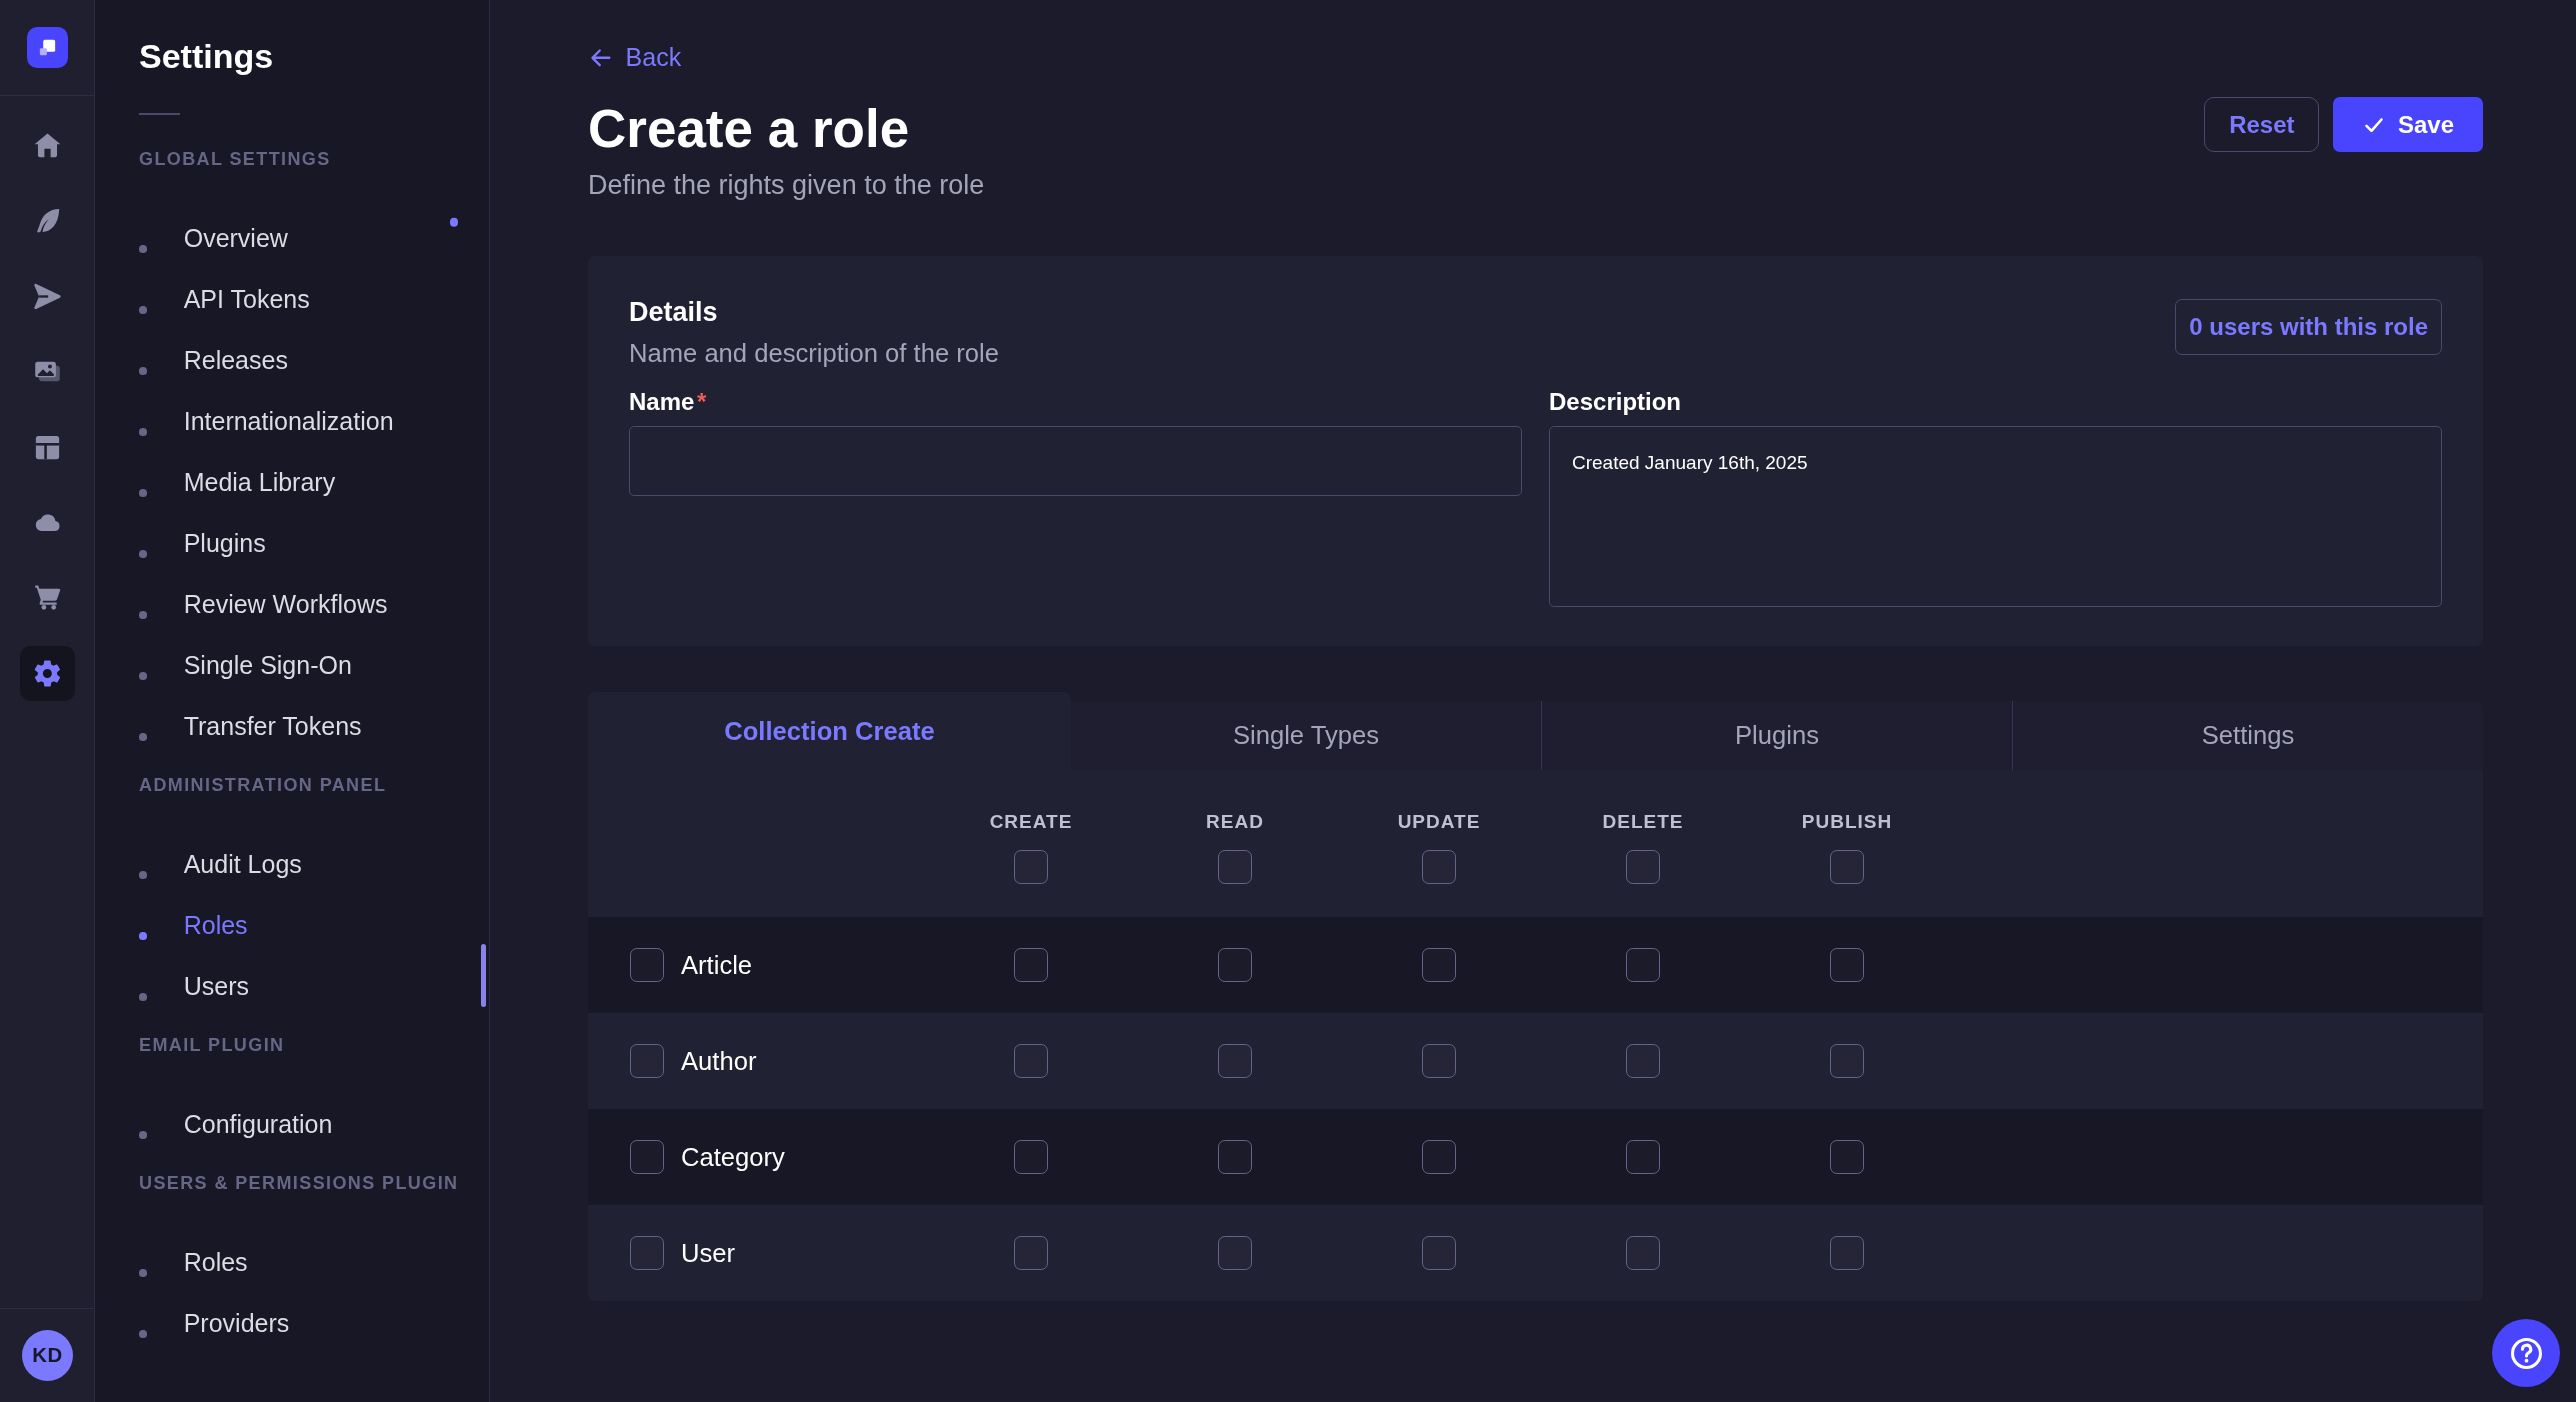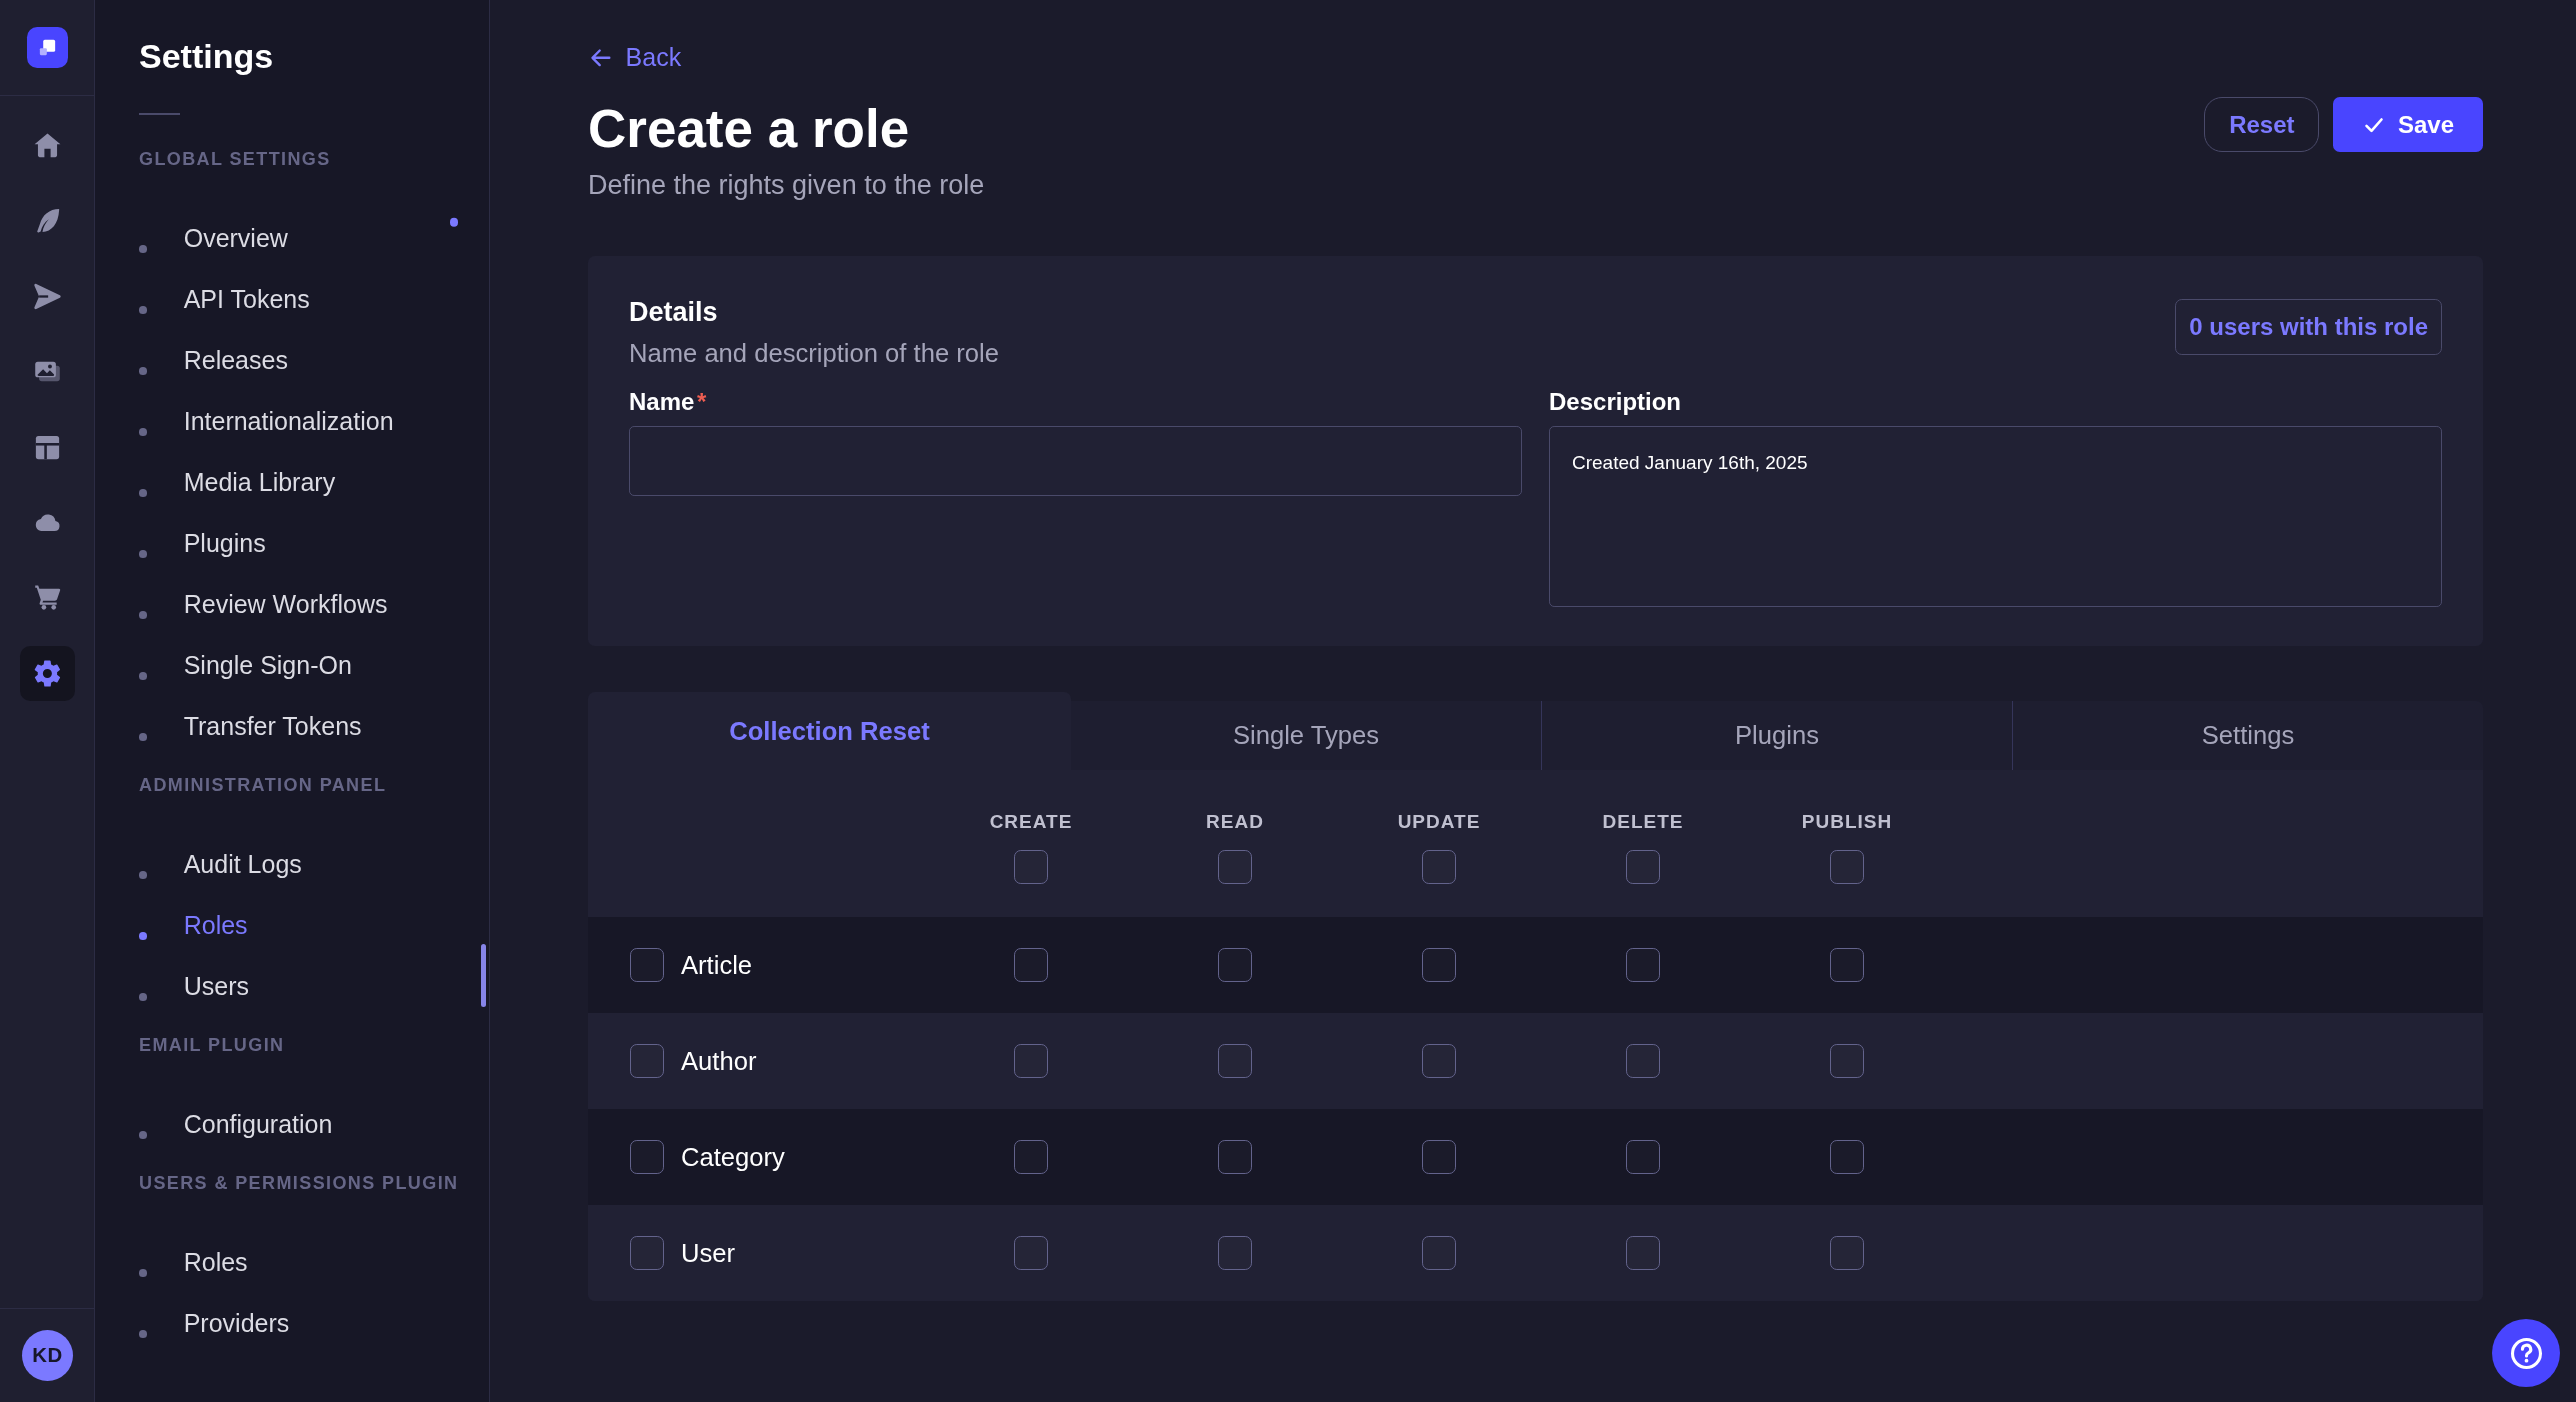--- a/index.html
+++ b/index.html
@@ -35,21 +35,21 @@
   .scroll-thumb { position:absolute; right:2.6px; top:944px; width:5.1px; height:63px; border-radius:2.6px; background:#8684e8; cursor:pointer; }
 
   
   .main { position:absolute; top:0; bottom:0; left:492px; right:0; background:#1b1b2b; overflow:hidden; }
   .main-inner { position:relative; width:1895px; margin-left:96px; }
   .back-row { margin-top:43px; display:inline-flex; align-items:center; gap:12px; color:#7b79ff; font-size:25px; cursor:pointer; }
   .back-row svg { width:25.6px; height:25.6px; }
   .page-title { margin-top:24px; font-size:53px; line-height:63px; font-weight:700; color:#ffffff; }
   .page-subtitle { margin-top:10.2px; font-size:27px; color:#a5a5ba; }
   .header-actions { position:absolute; top:97px; right:0; display:flex; gap:13.6px; }
-  .btn-reset { width:115px; height:55px; background:transparent; border:0.9px solid #4a4a6a; border-radius:18px; color:#7b79ff; font-size:24px; font-weight:600; font-family:inherit; cursor:pointer; }
+  .btn-reset { width:115px; height:55px; background:transparent; border:0.9px solid #4a4a6a; border-radius:10px; color:#7b79ff; font-size:24px; font-weight:600; font-family:inherit; cursor:pointer; }
   .btn-save { height:55px; padding:0 29px; background:#4945ff; border:none; border-radius:6.8px; color:#ffffff; font-size:24px; font-weight:600; font-family:inherit; display:flex; align-items:center; gap:12px; cursor:pointer; }
   .btn-save svg { width:24px; height:24px; }
 
   
   .card { margin-top:55px; height:390px; background:#212134; border-radius:6.8px; padding:41px; position:relative; }
   .card-title { font-size:27px; font-weight:700; color:#ffffff; }
   .card-subtitle { margin-top:10.2px; font-size:25.6px; color:#a5a5ba; }
   .users-btn { position:absolute; top:43px; right:41px; height:56px; padding:0 13px; background:transparent; border:0.9px solid #4a4a6a; border-radius:6.8px; color:#7b79ff; font-size:24px; font-weight:600; font-family:inherit; cursor:pointer; }
   .fields { display:flex; gap:27px; margin-top:20.4px; }
   .field { flex:1; min-width:0; }
@@ -280,21 +280,21 @@
           <div class="field">
             <label class="field-label">Description</label>
             <textarea class="text-area" style="">Created January 16th, 2025</textarea>
           </div>
         </div>
       </section>
 
       
       <section class="tabs-panel">
         <div class="tab-bar">
-          <div class="tab active">Collection Reset</div>
+          <div class="tab active">Collection Create</div>
           <div class="tab inactive">Single Types</div>
           <div class="tab inactive">Plugins</div>
           <div class="tab inactive">Settings</div>
         </div>
 
         <div class="panel">
           <div class="panel-head">
             <div class="head-spacer"></div>
             <div class="head-col">
               <span class="head-col-label">CREATE</span>

